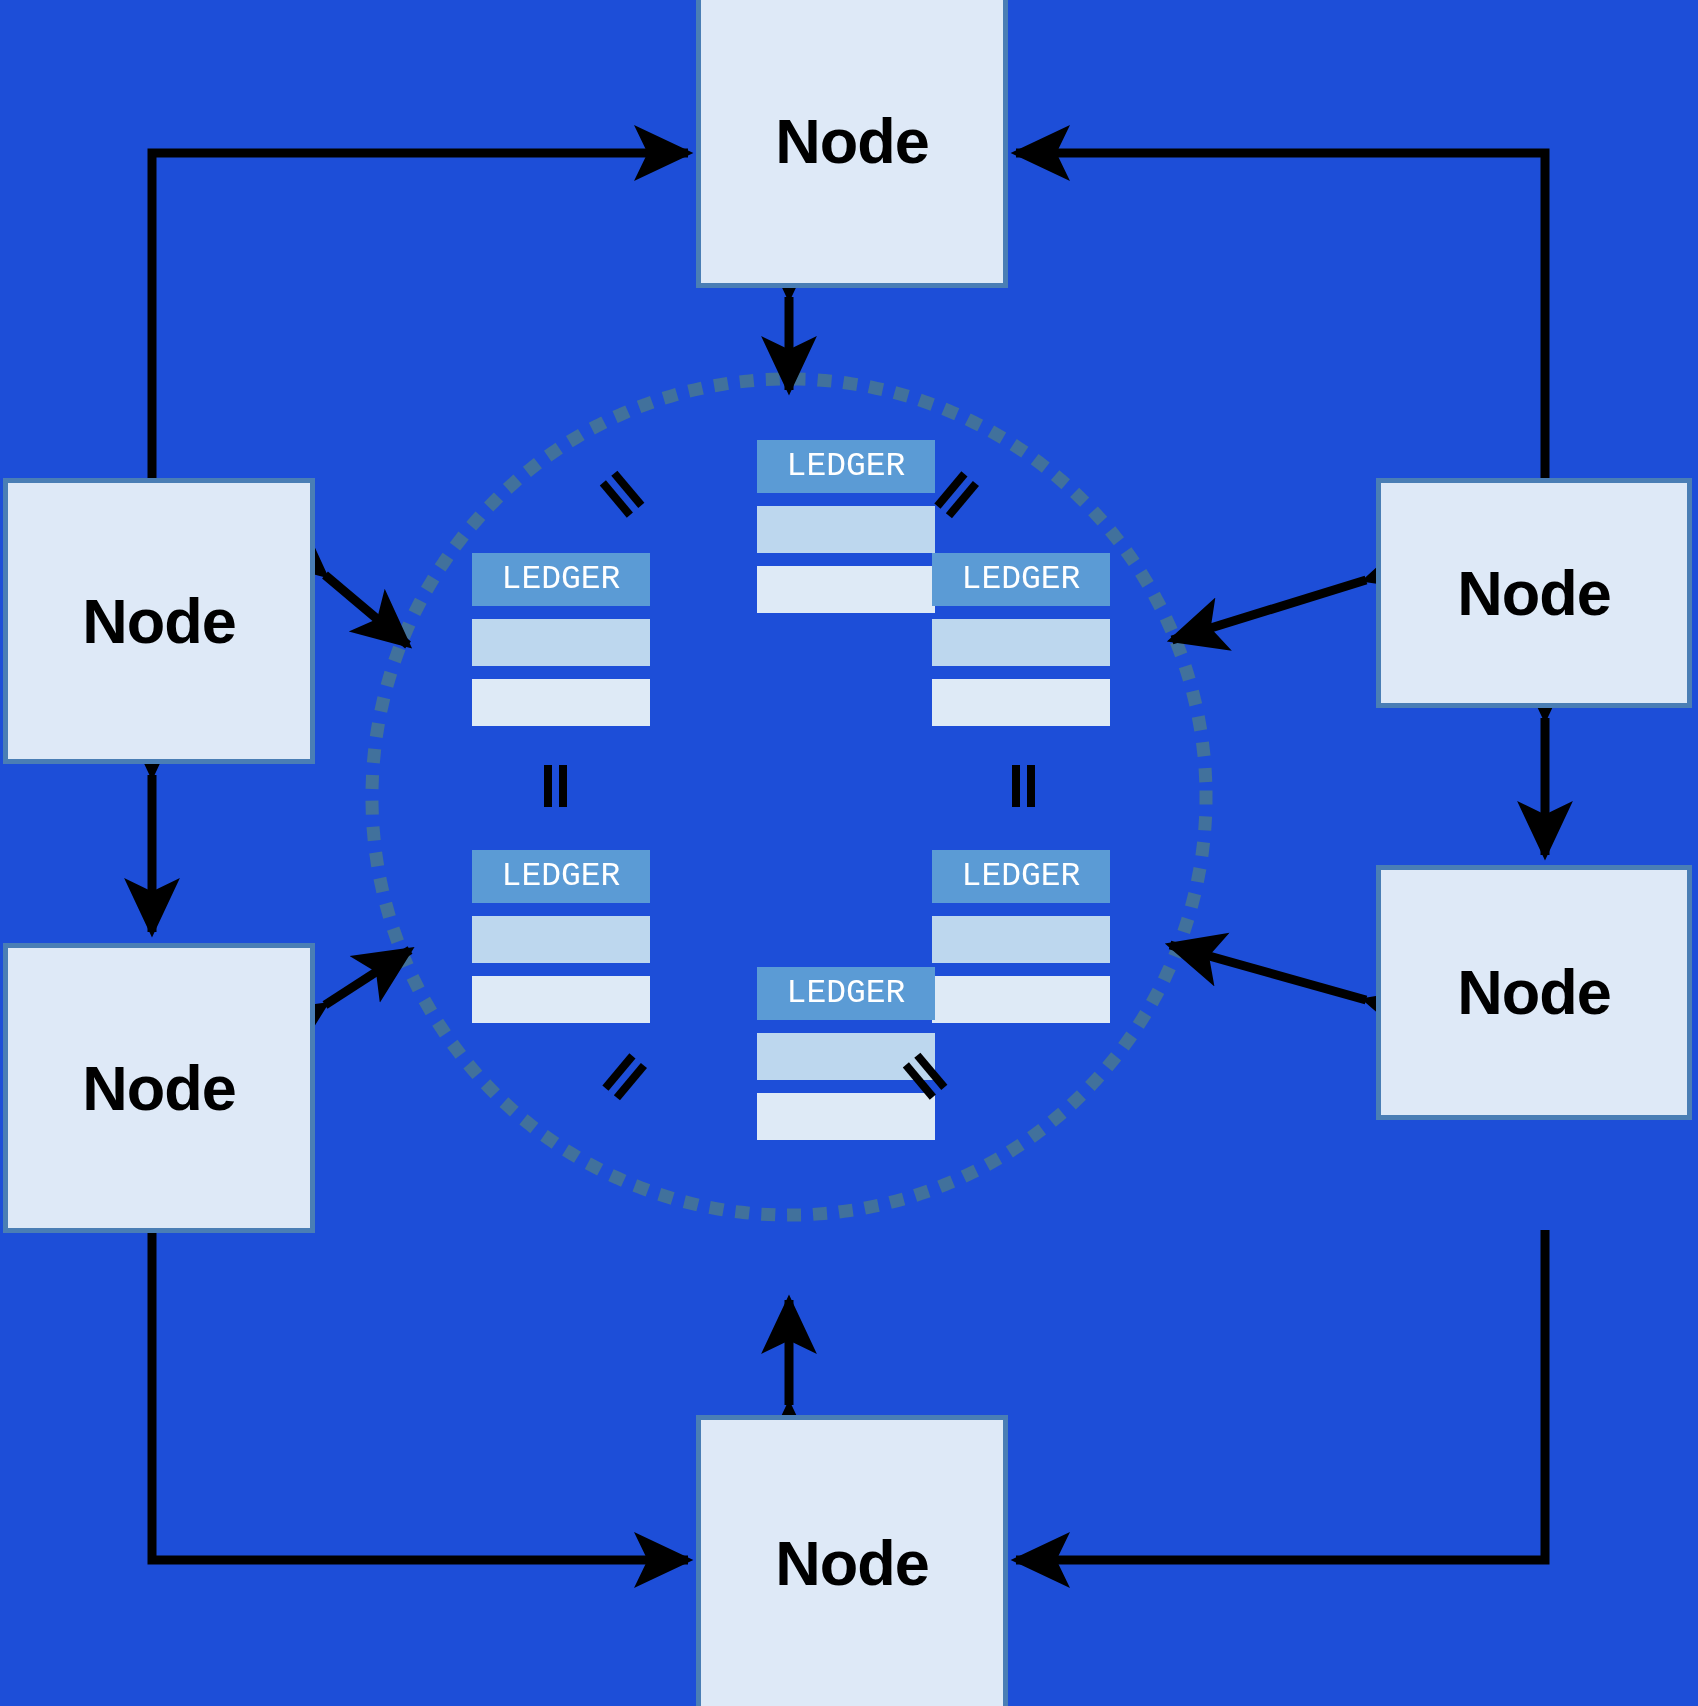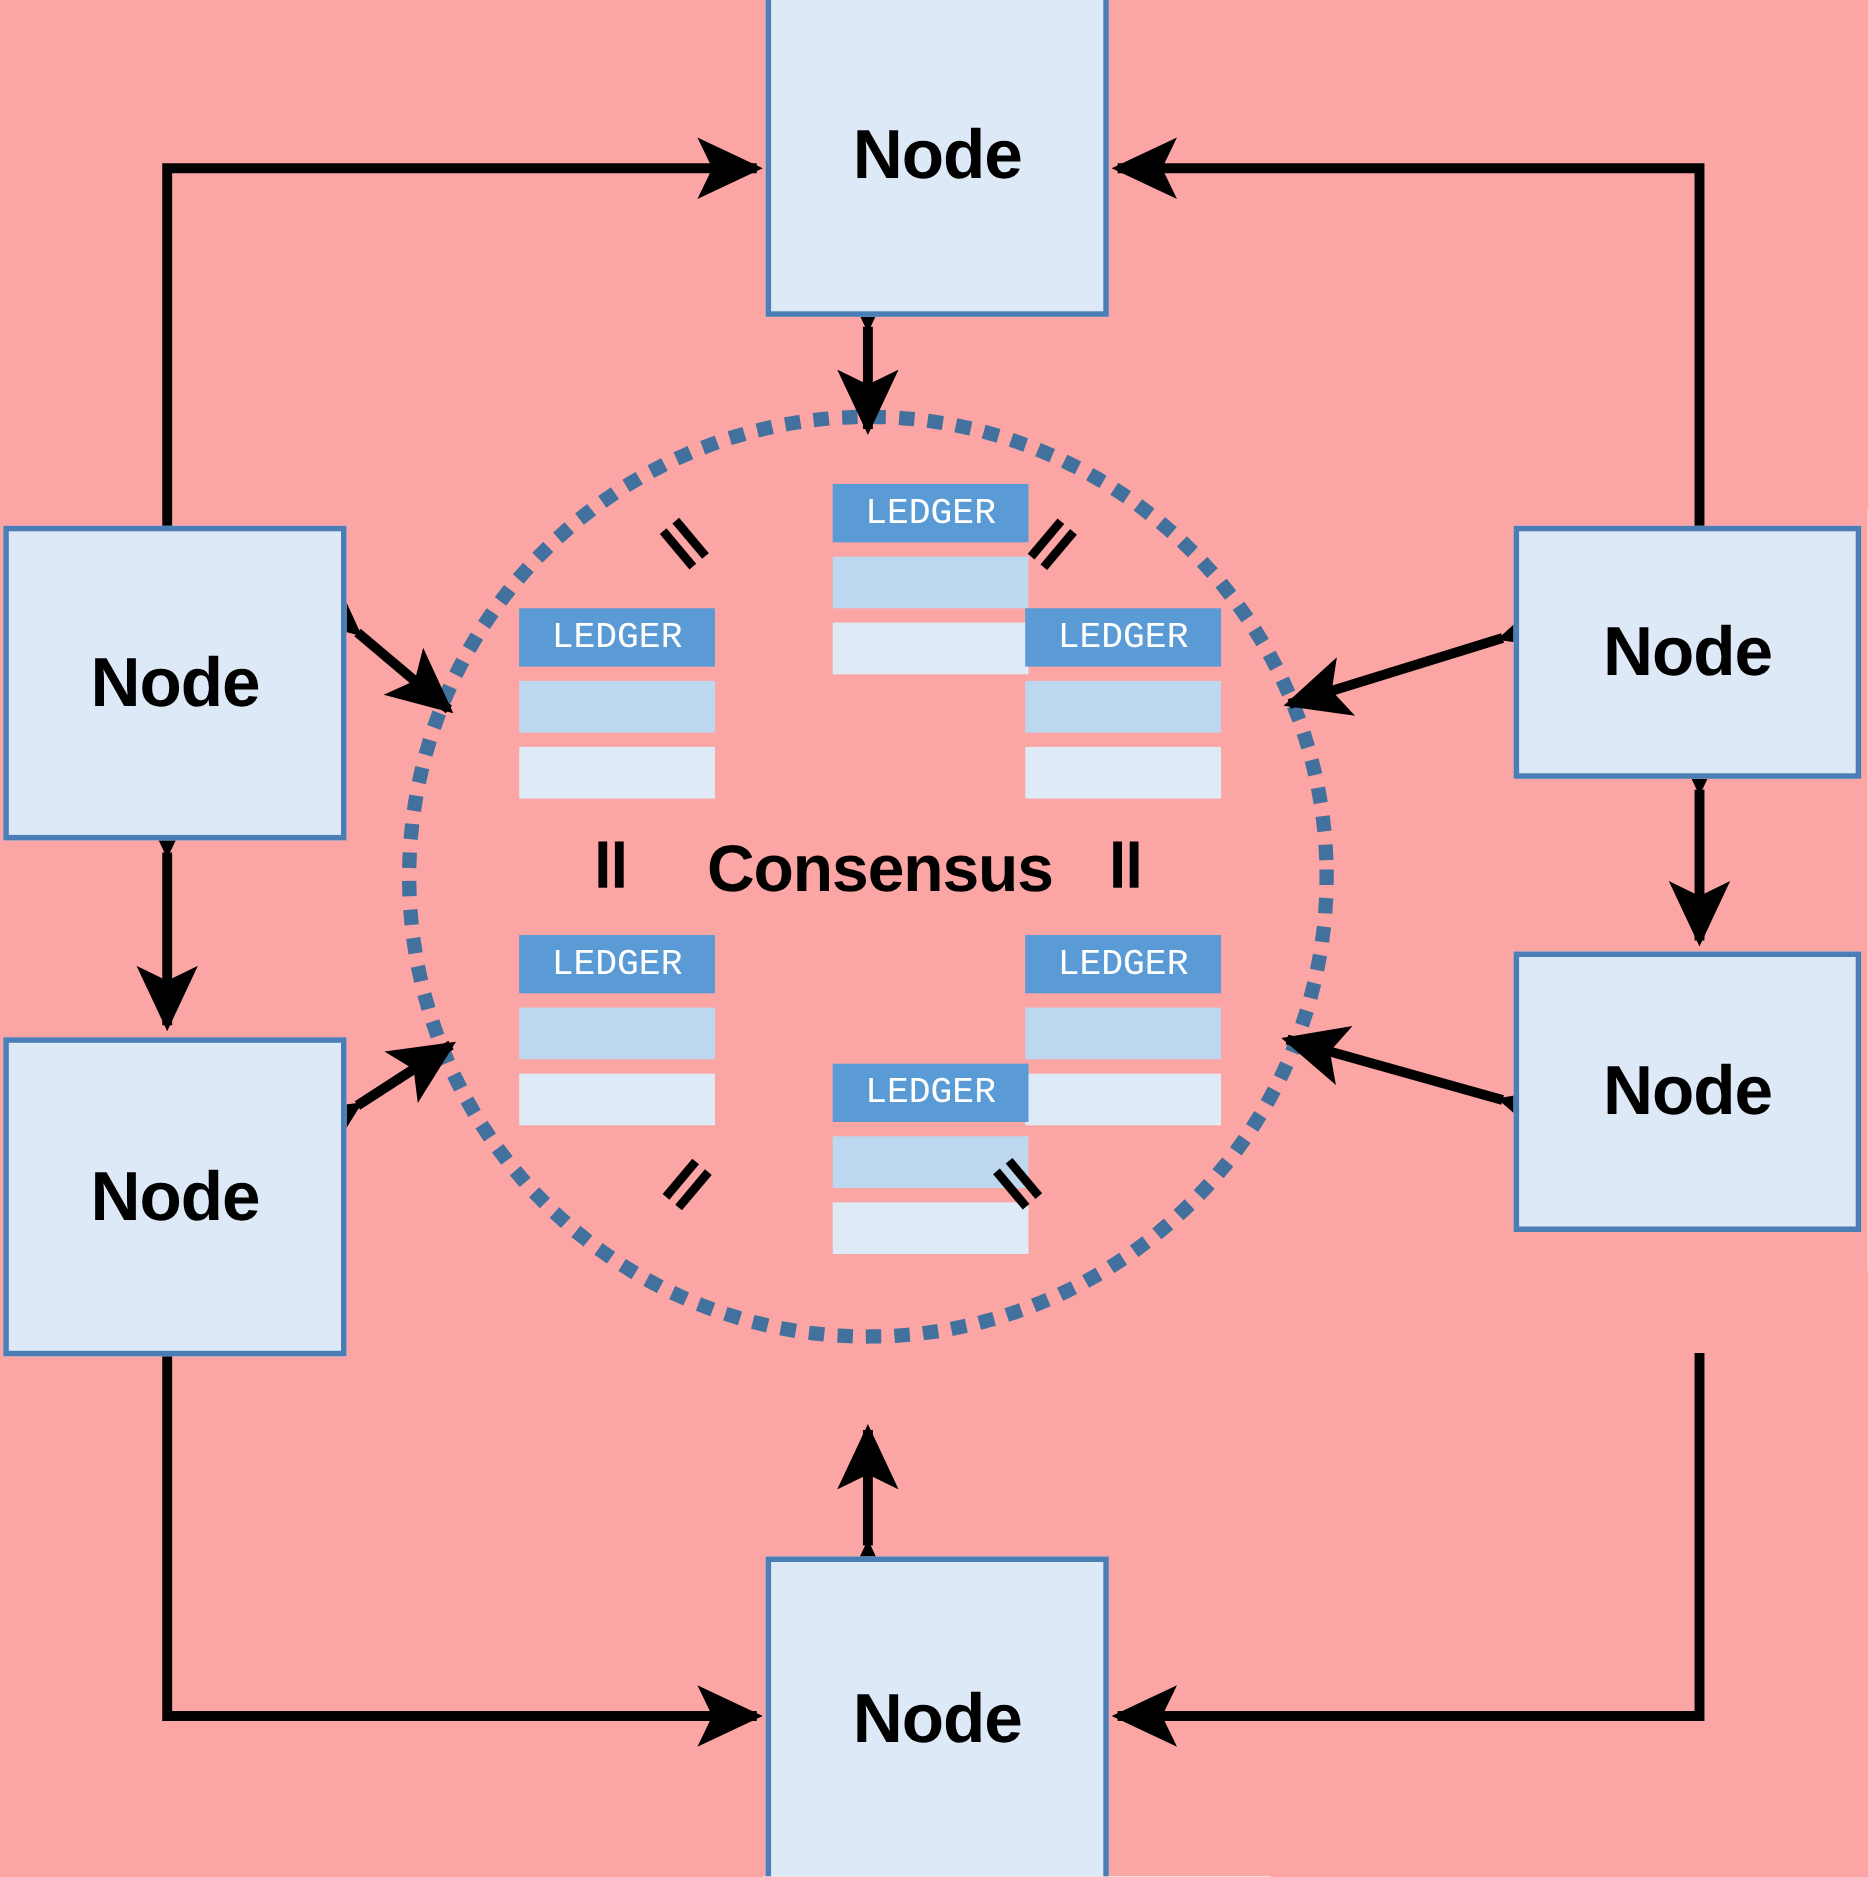--- a/index.html
+++ b/index.html
@@ -7,21 +7,21 @@
     padding: 0;
     background: #ffffff;
   }
   body {
     font-family: "Liberation Sans", sans-serif;
   }
   #canvas {
     position: relative;
     width: 1698px;
     height: 1706px;
-    background: #fca5a5;
+    background: #1d4ed8;
     overflow: hidden;
   }
   
   .node {
     position: absolute;
     box-sizing: border-box;
     background: #DEE9F7;
     border: 5px solid #4A7EB5;
     display: flex;
     align-items: center;
@@ -213,15 +213,14 @@
   </div>
   <div class="eq" style="left:600px; top:1055px; transform:rotate(40deg);">
     <span class="a"></span>
       <span class="b"></span>
   </div>
   <div class="eq" style="left:903px; top:1055px; transform:rotate(-40deg);">
     <span class="a"></span>
       <span class="b"></span>
   </div>
 
-  <div id="consensus">Consensus</div>
 
 </div>
 
 </body></html>

